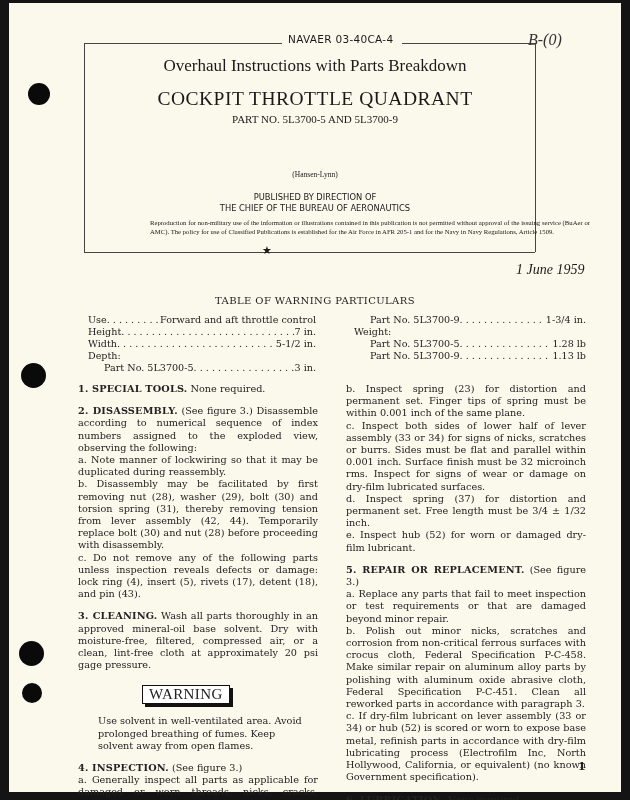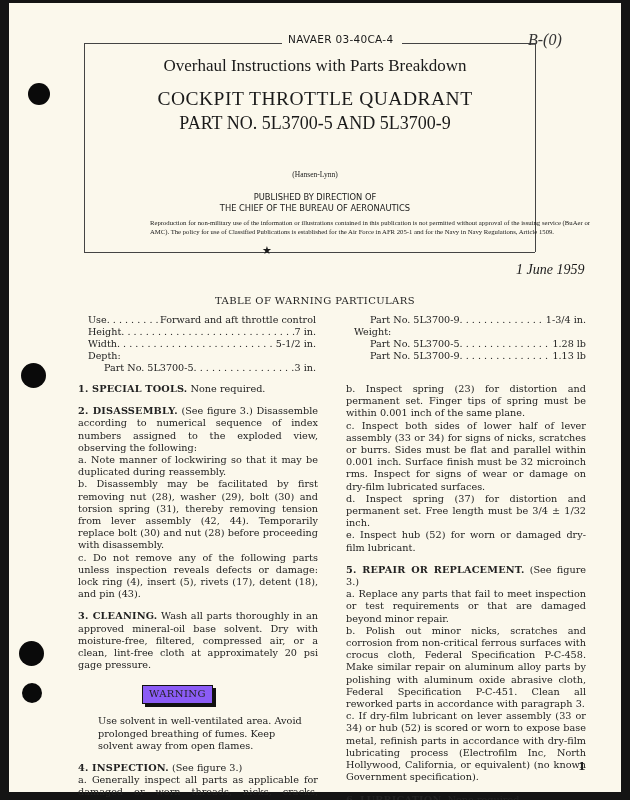--- a/index.html
+++ b/index.html
@@ -11,42 +11,42 @@
   .mono{font-family:"DejaVu Serif","Liberation Serif",serif;color:#222;}
 
   .hdr-line{position:absolute;height:1px;background:#444;}
   .navaer{position:absolute;top:33px;left:288px;font-size:10.5px;letter-spacing:.3px;}
   .bno{position:absolute;top:31px;left:528px;font-size:16px;font-style:italic;color:#333;}
   .box{position:absolute;left:84px;top:43px;width:450px;height:209px;border-left:1px solid #444;border-right:1px solid #444;}
   .box-bottom{position:absolute;left:84px;top:252px;width:451px;height:1px;background:#444;}
   .star{position:absolute;left:262px;top:244px;font-size:11px;}
   .t1{position:absolute;top:56px;left:0;width:630px;text-align:center;font-size:17px;}
   .t2{position:absolute;top:88px;left:0;width:630px;text-align:center;font-size:19.5px;letter-spacing:.5px;}
-  .t3{position:absolute;top:113px;left:0;width:630px;text-align:center;font-size:18px;}
+  .t3{position:absolute;top:113px;left:0;width:630px;text-align:center;font-size:11px;}
   .t4{position:absolute;top:131px;left:0;width:630px;text-align:center;font-size:7.5px;margin-top:39px;}
   .pub1{position:absolute;top:192px;left:0;width:630px;text-align:center;font-size:8.3px;}
   .pub2{position:absolute;top:203px;left:0;width:630px;text-align:center;font-size:8.3px;}
   .repro{position:absolute;top:218px;left:150px;width:440px;font-size:6.7px;line-height:9px;text-align:justify;}
   .date{position:absolute;top:262px;left:516px;font-size:14px;font-style:italic;}
 
   .tlp-title{position:absolute;top:295px;left:0;width:630px;text-align:center;font-size:10px;letter-spacing:.4px;}
   .tlp{position:absolute;font-size:9.6px;line-height:12px;}
   .tlp .row{display:flex;white-space:nowrap;margin-left:8px;}
   .tlp .lbl{flex:none;}
   .tlp .dots{flex:1;overflow:hidden;letter-spacing:1.6px;}
   .tlp .dots::before{content:". . . . . . . . . . . . . . . . . . . . . . . . . . . . . . . . . . . . . . . . . . . . . . . . . . . . . . . . .";letter-spacing:0;}
   .tlp .val{flex:none;}
   .indent{padding-left:16px;}
 
   .col{position:absolute;font-size:9.7px;line-height:12.2px;text-align:justify;}
   .col p{margin:0;}
   .col .gap{height:10px;}
   .col b.h{font-weight:bold;letter-spacing:.2px;}
   .warn-wrap{position:relative;height:34px;}
-  .warn{position:absolute;left:64px;top:4px;border:1.5px solid #111;padding:2px 6px;font-size:10px;letter-spacing:.4px;box-shadow:3px 3px 0 #111;background:#8b5cf6;}
+  .warn{position:absolute;left:64px;top:4px;border:1.5px solid #111;padding:2px 6px;font-size:15px;letter-spacing:.4px;box-shadow:3px 3px 0 #111;background:#ffffff;font-family:Liberation Serif, serif;}
   .warn-text{padding-left:20px;padding-right:10px;text-align:left;}
   .pageno{position:absolute;top:760px;left:578px;font-size:11px;font-weight:bold;}
 </style>
 </head>
 <body>
 
 <div class="page">
   <div class="hole" style="left:19px;top:80px;width:22px;height:22px;"></div>
   <div class="hole" style="left:12px;top:360px;width:25px;height:25px;"></div>
   <div class="hole" style="left:10px;top:638px;width:25px;height:25px;"></div>

